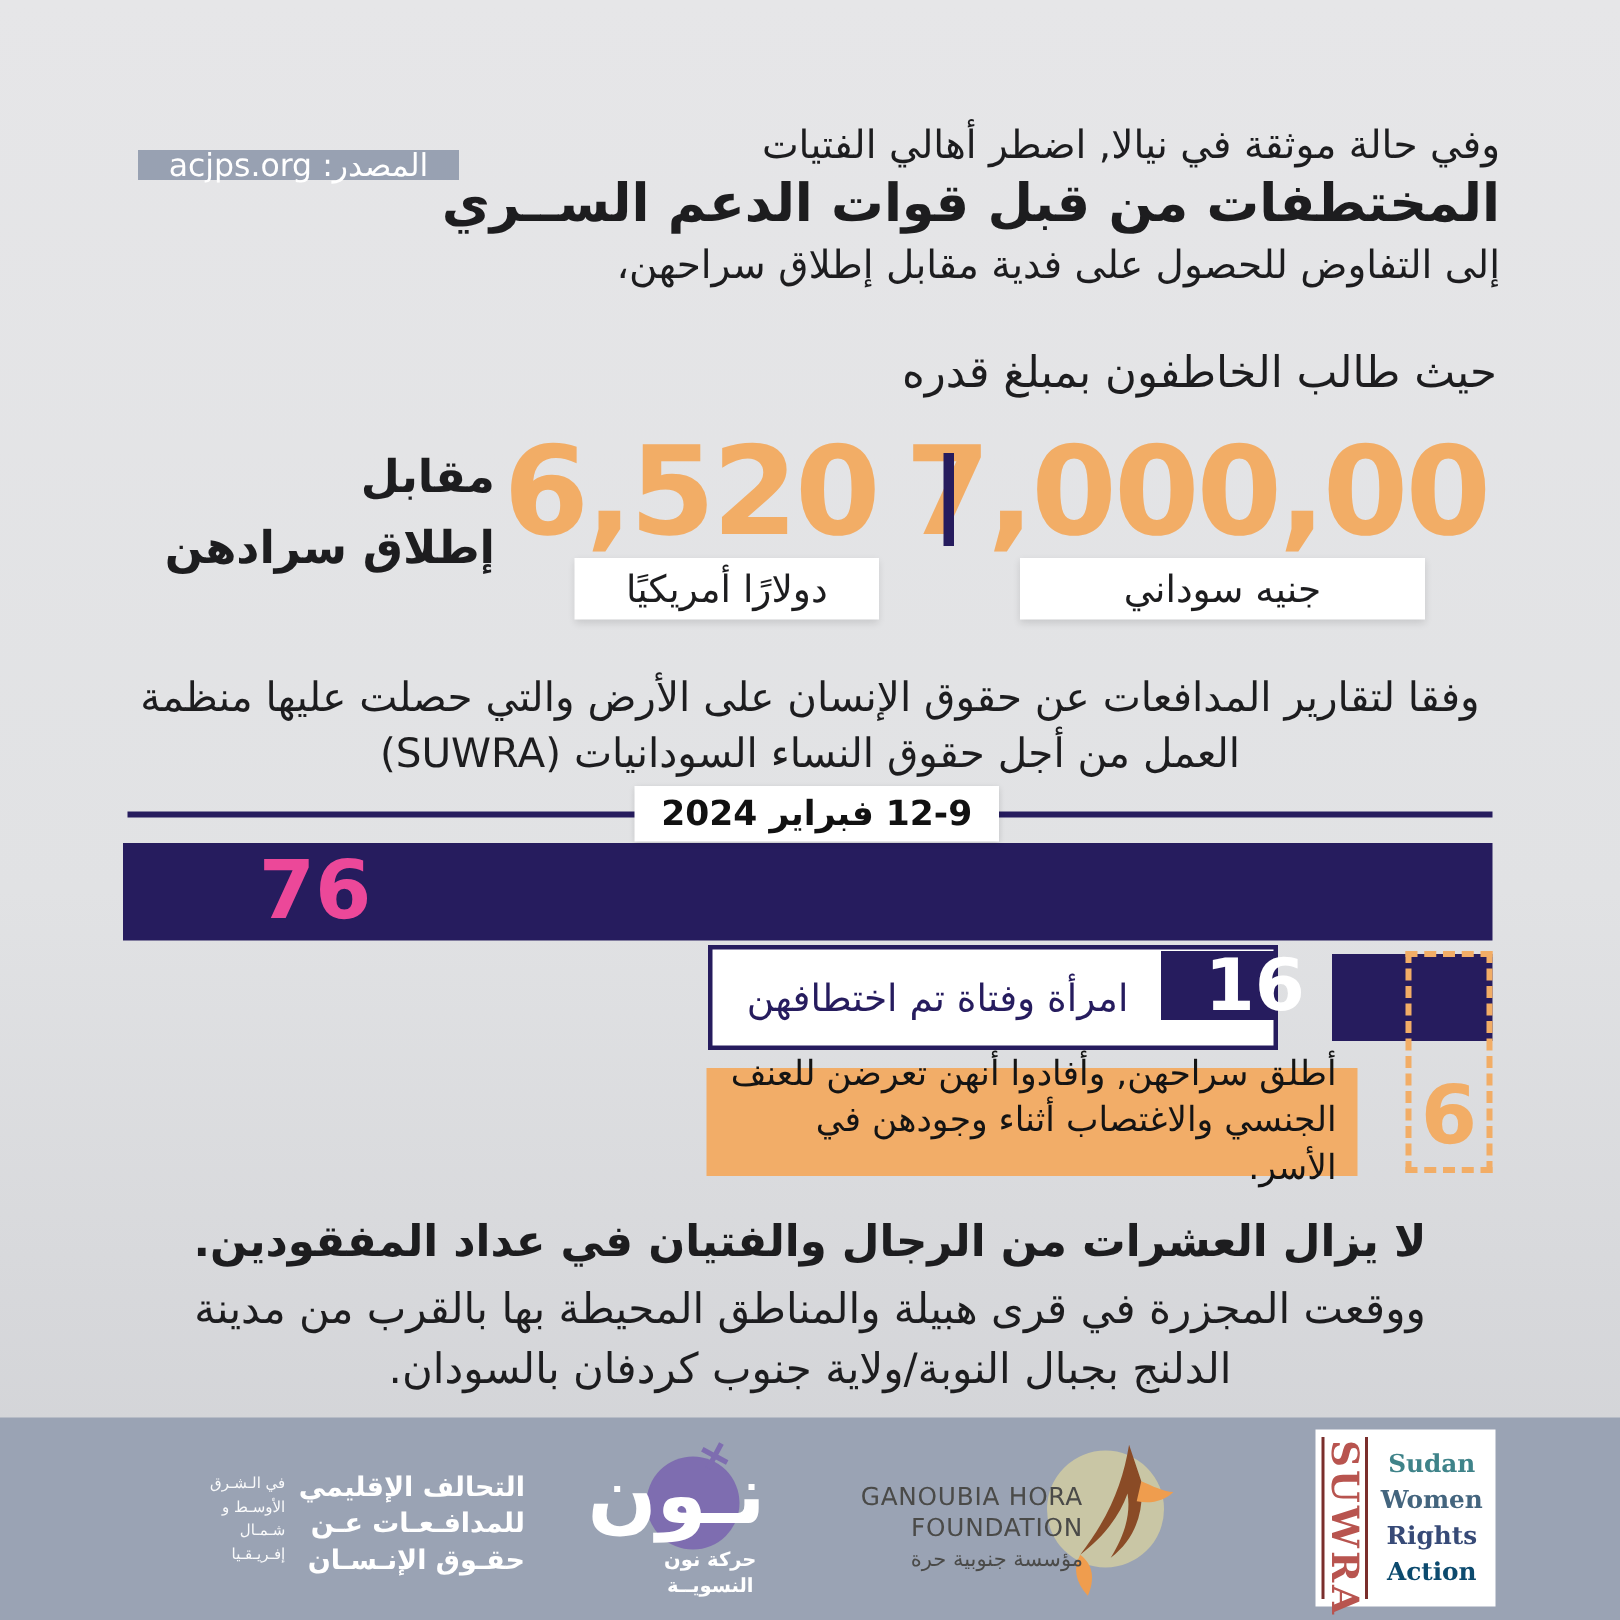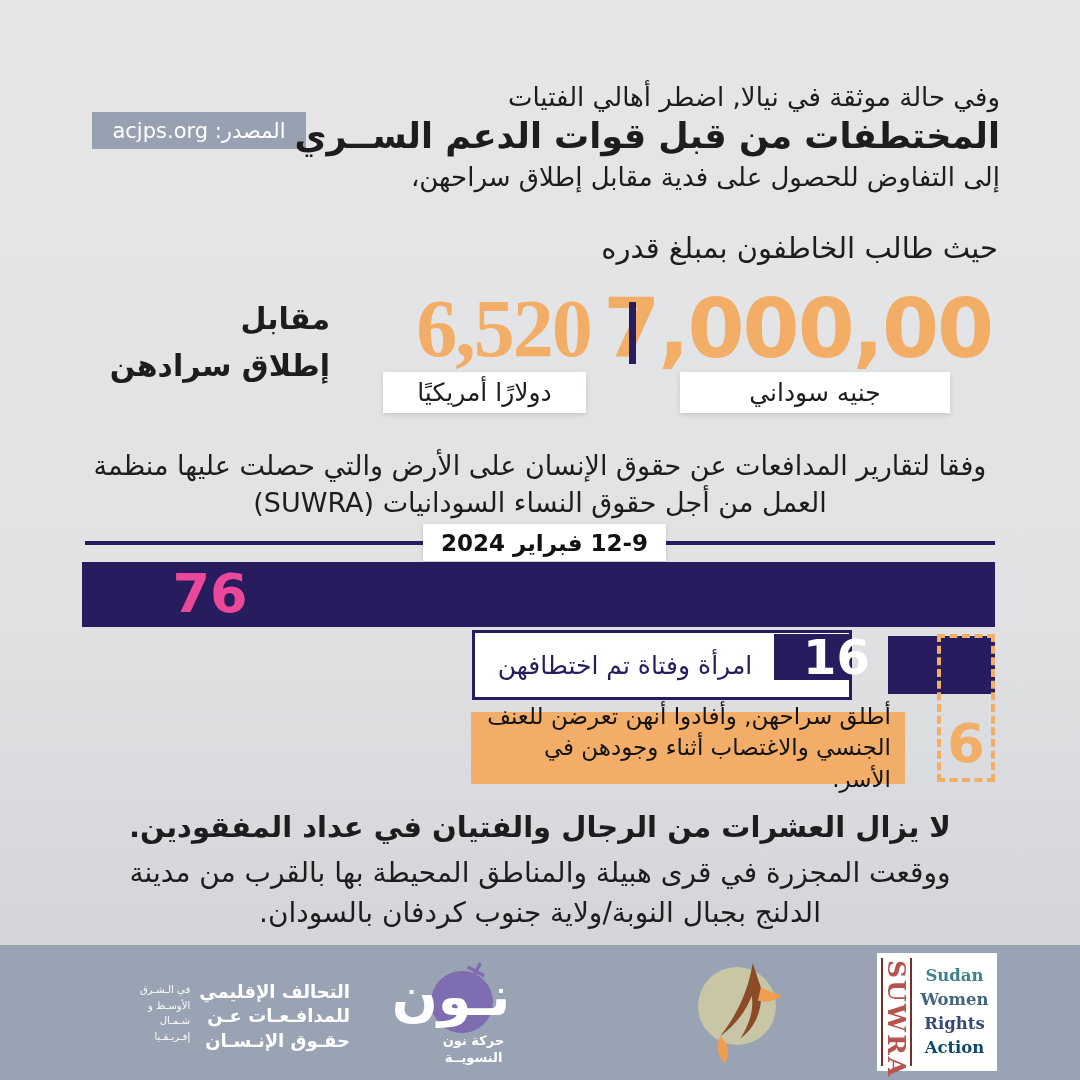--- a/index.html
+++ b/index.html
@@ -6,37 +6,37 @@
   html,body { background:#e2e3e5; }
   .canvas {
     position:relative; width:1080px; height:1080px; overflow:hidden;
     background:linear-gradient(180deg,#e6e6e8 0%,#e1e2e4 55%,#cfd0d4 100%);
     font-family:"DejaVu Sans", sans-serif; direction:rtl; color:#1d1d1f;
   }
   .pre { white-space:pre-line; }
 
   
   .source-badge {
-    position:absolute; left:92px; top:112px; width:214px; height:37px;
+    position:absolute; left:92px; top:100px; width:214px; height:20px;
     background:#98a1b2; color:#fff; font-size:21px;
     display:flex; align-items:center; justify-content:center;
   }
 
   
   .intro { position:absolute; top:80px; right:80px; text-align:right; }
   .intro-line1 { font-size:26px; line-height:1.35; }
   .intro-line2 { font-size:35px; font-weight:bold; line-height:1.25; }
   .intro-line3 { font-size:26px; line-height:1.45; }
   .demand-line { position:absolute; top:231px; right:82px; font-size:29px; }
 
   
   .big-num { position:absolute; top:288px; text-align:center; font-weight:bold;
              font-size:82px; color:#f2ad66; line-height:1; letter-spacing:-2px; }
   .sdg-num { left:672px; width:320px; }
-  .usd-num { left:400px; width:207px;font-family:Liberation Serif, serif; }
+  .usd-num { left:378px; width:207px; }
   .num-divider { position:absolute; left:629px; top:302px; width:7px; height:62px; background:#261c5e; }
   .cur-label { position:absolute; top:372px; height:41px; background:#fff;
                display:flex; align-items:center; justify-content:center;
                font-size:25px; box-shadow:0 2px 5px rgba(0,0,0,.12); }
   .sdg-label { left:680px; width:270px; }
   .usd-label { left:383px; width:203px; }
   .ransom-note { position:absolute; left:75px; top:296px; width:255px;
                  text-align:right; font-size:30px; font-weight:bold; line-height:1.55; }
 
   
@@ -194,20 +194,25 @@
 النسويــة</div>
     </div>
 
     <div class="ganoubia">
       <div class="gh-circle"></div>
       <svg class="gh-bird" viewBox="0 0 100 110" aria-hidden="true">
         <path d="M62 6 C58 30 50 52 30 78 C46 66 56 52 61 38 C63 50 60 64 50 80 C66 68 72 50 70 30 Z" fill="#8a4b26"></path>
         <path d="M70 30 C77 33 85 37 91 37 C85 43 76 45 67 43 Z" fill="#ef9d4e"></path>
         <path d="M30 78 C38 84 40 93 35 105 C27 96 25 87 30 78 Z" fill="#ef9d4e"></path>
       </svg>
+      <div class="gh-text">
+        <div class="gh-en pre">GANOUBIA HORA
+FOUNDATION</div>
+        <div class="gh-ar">مؤسسة جنوبية حرة</div>
+      </div>
     </div>
 
     <div class="suwra-box">
       <div class="suwra-vertical">SUWRA</div>
       <div class="suwra-lines">
         <span class="suwra-l0">Sudan</span>
         <span class="suwra-l1">Women</span>
         <span class="suwra-l2">Rights</span>
         <span class="suwra-l3">Action</span>
       </div>

